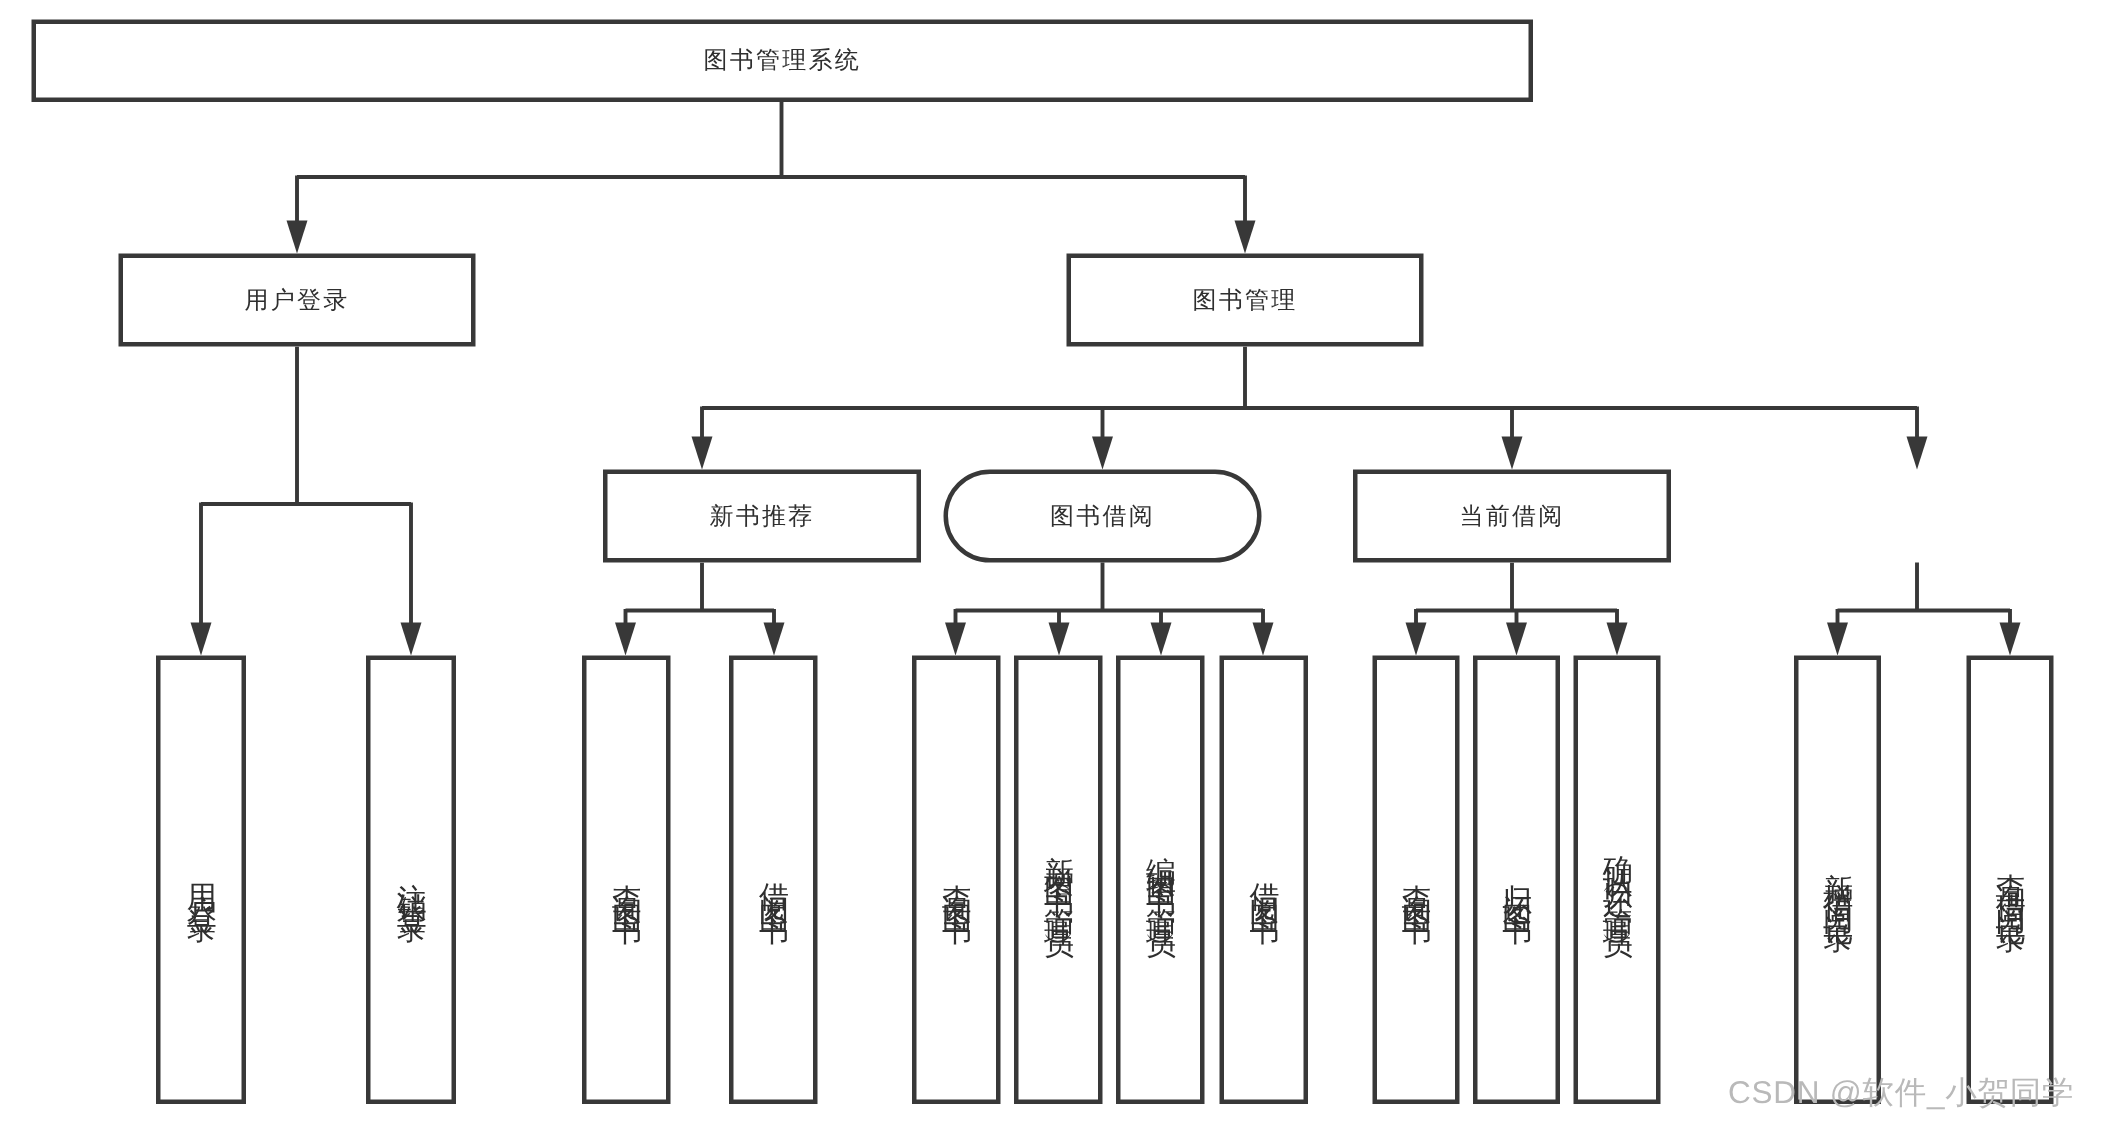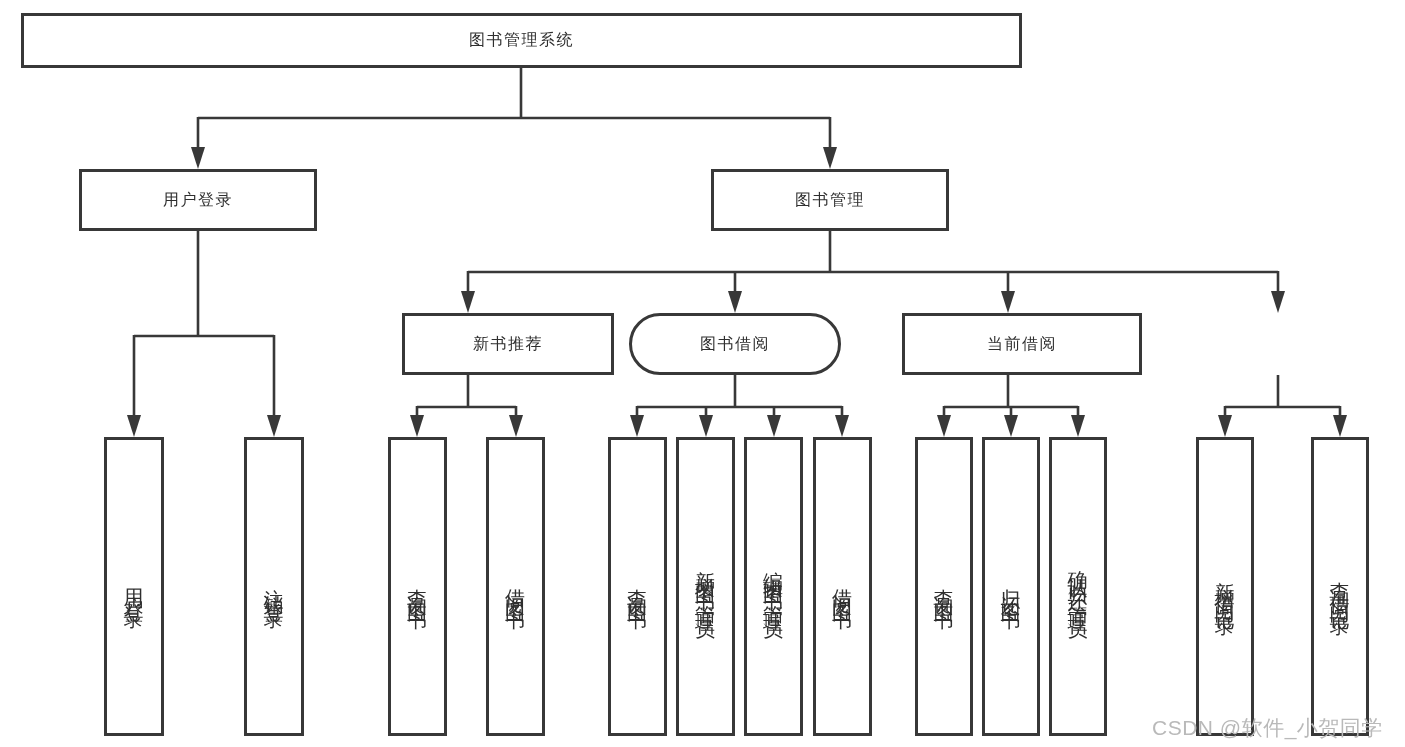--- a/index.html
+++ b/index.html
@@ -133,21 +133,21 @@
   <div class="node hbox" style="left:711px; top:169px; width:238px; height:62px;">
     <span class="label">图书管理</span>
   </div>
 
   <div class="node hbox" style="left:362px; top:313px; width:212px; height:62px;margin-left:40px;">
     <span class="label">新书推荐</span>
   </div>
   <div class="node hbox" style="left:629px; top:313px; width:212px; height:62px;border-radius:31px;">
     <span class="label">图书借阅</span>
   </div>
-  <div class="node hbox" style="left:902px; top:313px; width:240px; height:62px;">
+  <div class="node hbox" style="left:902px; top:313px; width:212px; height:62px;">
     <span class="label">当前借阅</span>
   </div>
 
   <div class="node leaf" style="left:104px; width:60px;">
     <span class="label">用户登录</span>
   </div>
   <div class="node leaf" style="left:244px; width:60px;">
     <span class="label">注销登录</span>
   </div>
   <div class="node leaf" style="left:388px; width:59px;">

